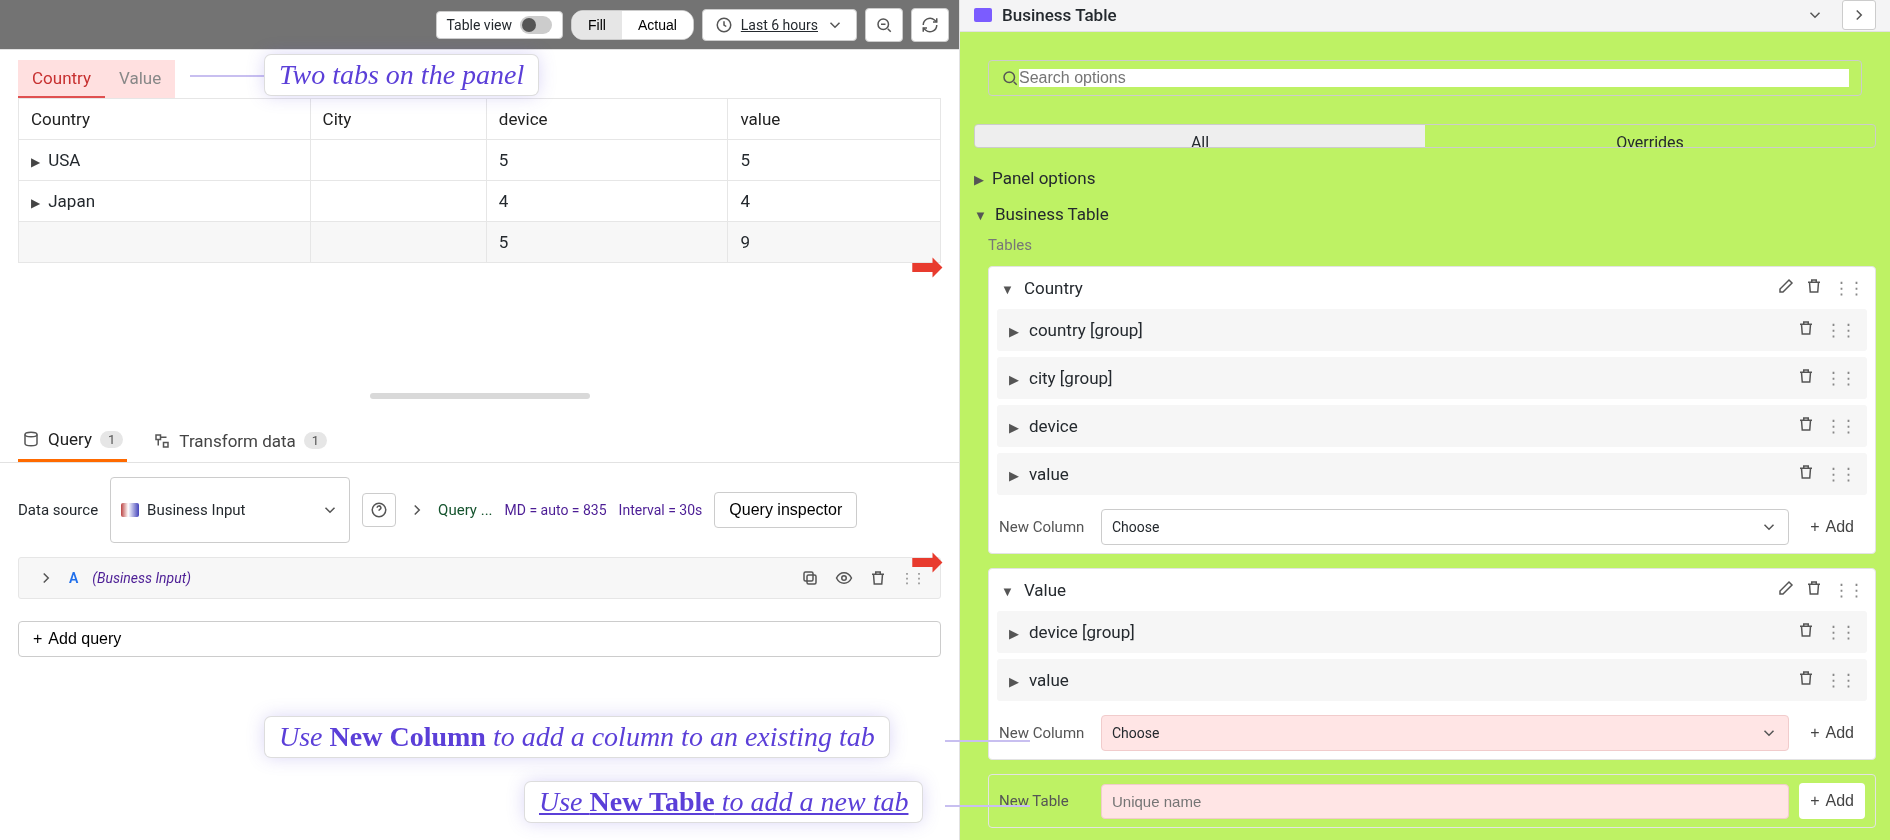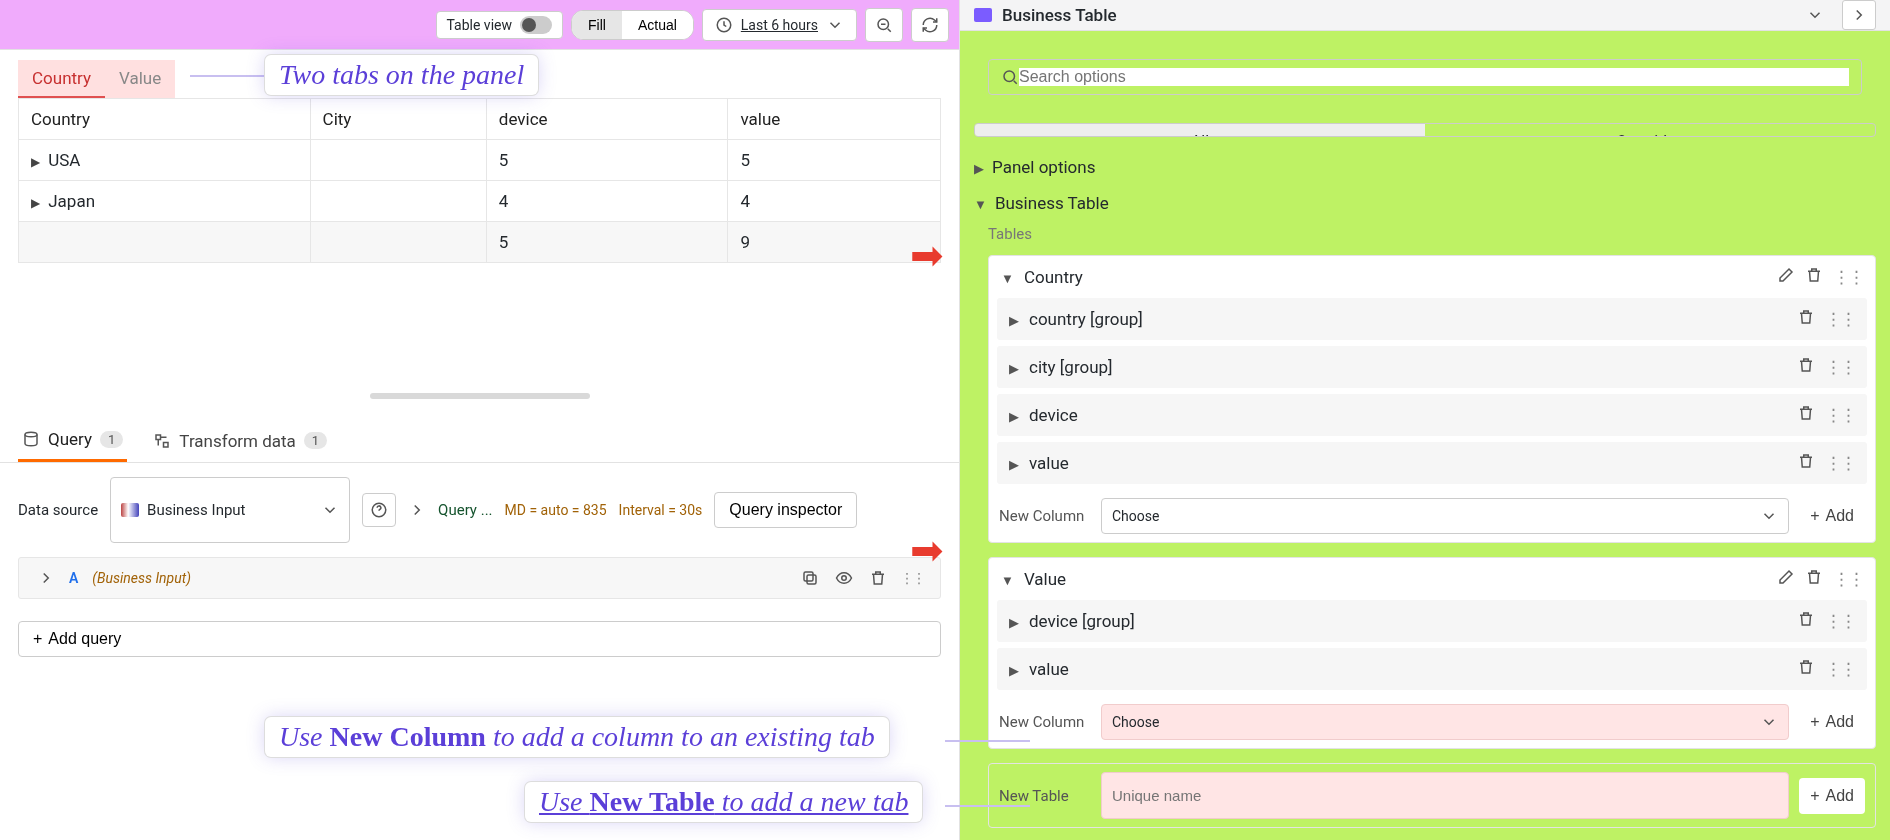--- a/index.html
+++ b/index.html
@@ -2,21 +2,21 @@
 <html><head>
 <meta charset="utf-8">
 <style>
 * { box-sizing: border-box; margin: 0; padding: 0; }
 body { font-family: -apple-system, BlinkMacSystemFont, "Segoe UI", Roboto, sans-serif; font-size: 14px; color: #24292e; background: #fff; width: 1890px; height: 840px; overflow: hidden; }
 .app { display: flex; height: 840px; }
 .left { flex: 1; display: flex; flex-direction: column; border-right: 1px solid #e2e2e2; position: relative; }
 .right { width: 930px; display: flex; flex-direction: column; background: #bef264; }
 
 
-.toolbar { height: 50px; background: #f0abfc; border-bottom: 1px solid #e2e2e2; display: flex; align-items: center; padding: 0 10px; gap: 8px; justify-content: flex-end; }
+.toolbar { height: 50px; background: #737373; border-bottom: 1px solid #e2e2e2; display: flex; align-items: center; padding: 0 10px; gap: 8px; justify-content: flex-end; }
 .tview-wrap { display: flex; align-items: center; gap: 8px; border: 1px solid #ccc; border-radius: 4px; padding: 4px 10px; background: #fff; }
 .toggle { width: 32px; height: 18px; background: #ccc; border-radius: 9px; position: relative; }
 .toggle::after { content: ""; position: absolute; width: 14px; height: 14px; background: #555; border-radius: 50%; top: 2px; left: 2px; }
 .seg { display: flex; border: 1px solid #ccc; border-radius: 12px; overflow: hidden; background: #fff; }
 .seg button { border: none; background: #fff; padding: 6px 16px; font-size: 14px; cursor: pointer; }
 .seg button.active { background: #e6e6e6; }
 .tpick { display: flex; align-items: center; gap: 8px; border: 1px solid #ccc; border-radius: 4px; padding: 6px 12px; background: #fff; cursor: pointer; text-decoration: underline; }
 .iconbtn { width: 38px; height: 34px; border: 1px solid #ccc; border-radius: 4px; background: #fff; display: flex; align-items: center; justify-content: center; cursor: pointer; }
 
 
@@ -42,21 +42,21 @@
 
 .qtabs { display: flex; gap: 22px; padding: 10px 18px 0; border-bottom: 1px solid #e2e2e2; }
 .qtab { display: flex; align-items: center; gap: 8px; padding: 10px 4px; cursor: pointer; color: #444; font-size: 17px; }
 .qtab.active { border-bottom: 3px solid #ff6a00; color: #222; }
 .badge { background: #e6e6e6; border-radius: 10px; padding: 1px 8px; font-size: 13px; color: #555; }
 .dsrow { display: flex; align-items: center; gap: 12px; padding: 14px 18px; font-size: 15px; flex-wrap: wrap; }
 .ds-sel { display: flex; align-items: center; gap: 8px; border: 1px solid #ccc; border-radius: 4px; padding: 23px 10px; background: #fff; min-width: 240px; }
 .ds-icon { width: 18px; height: 14px; background: linear-gradient(90deg,#b44,#fff 40%,#44b); border-radius: 2px; }
 .info-btn { width: 34px; height: 34px; border: 1px solid #ccc; border-radius: 4px; background: #fff; display: flex; align-items: center; justify-content: center; cursor: pointer; }
 .qlink { color: #14532d; cursor: pointer; }
-.muted { color: #a16207; font-size: 14px; }
+.muted { color: #4c1d95; font-size: 14px; }
 .qi-btn { border: 1px solid #ccc; border-radius: 4px; background: #fff; padding: 8px 14px; cursor: pointer; font-size: 16px; }
 .qrow { display: flex; align-items: center; gap: 14px; padding: 10px 18px; background: #f7f7f7; border: 1px solid #e6e6e6; margin: 0 18px; border-radius: 3px; }
 .qletter { color: #1f6feb; font-weight: 600; }
 .qrow .spacer { flex: 1; }
 .smicon { width: 20px; height: 20px; display: flex; align-items: center; justify-content: center; color: #666; cursor: pointer; }
 .addq { margin: 22px 18px; border: 1px solid #ccc; border-radius: 4px; background: #fff; padding: 8px 14px; cursor: pointer; font-size: 16px; display: inline-flex; align-items: center; gap: 6px; }
 
 
 .rhead { height: 50px; background: #f4f4f5; border-bottom: 1px solid #e2e2e2; display: flex; align-items: center; padding: 0 14px; gap: 10px; }
 .viz-icon { width: 18px; height: 14px; background: #7b5cff; border-radius: 2px; display:inline-block; }
@@ -74,21 +74,21 @@
 .sublabel { color: #777; font-size: 15px; padding: 4px 0 4px 14px; }
 .card { border: 1px solid #e3e3e3; border-radius: 4px; margin: 8px 0 14px 14px; background: #fff; position: relative; }
 .card-head { display: flex; align-items: center; gap: 10px; padding: 10px 12px; font-size: 17px; }
 .card-head .sp { flex: 1; }
 .col-item { display: flex; align-items: center; gap: 10px; padding: 10px 12px; margin: 0 8px 6px; background: #f6f6f6; border-radius: 3px; font-size: 17px; }
 .col-item .sp { flex: 1; }
 .newrow { display: flex; align-items: center; gap: 10px; padding: 8px 10px; }
 .newrow .lbl { font-size: 15px; color: #555; min-width: 92px; }
 .sel { flex: 1; border: 1px solid #ccc; border-radius: 4px; padding: 8px 10px; background: #fff; display: flex; align-items: center; justify-content: space-between; cursor: pointer; }
 .sel.hl { background: #ffe5e5; border-color: #f1cccc; }
-.txtin { flex: 1; border: 1px solid #ccc; border-radius: 4px; padding: 14px 10px; font-size: 15px; }
+.txtin { flex: 1; border: 1px solid #ccc; border-radius: 4px; padding: 8px 10px; font-size: 15px; }
 .txtin.hl { background: #ffe5e5; border-color: #f1cccc; }
 .addbtn { border: 1px solid transparent; background: #fff; padding: 8px 10px; border-radius: 4px; cursor: pointer; display: inline-flex; align-items: center; gap: 6px; font-size: 16px; color: #444; }
 .grip { color: #888; cursor: grab; letter-spacing: -2px; }
 .trash { color: #888; cursor: pointer; }
 .edit-ic { color: #888; cursor: pointer; }
 
 .arrow-callout { position: absolute; left: -50px; font-size: 40px; color: #e83b2e; z-index: 60; }
 
 svg.ic { width: 18px; height: 18px; stroke: #555; stroke-width: 2; fill: none; }
 </style>

